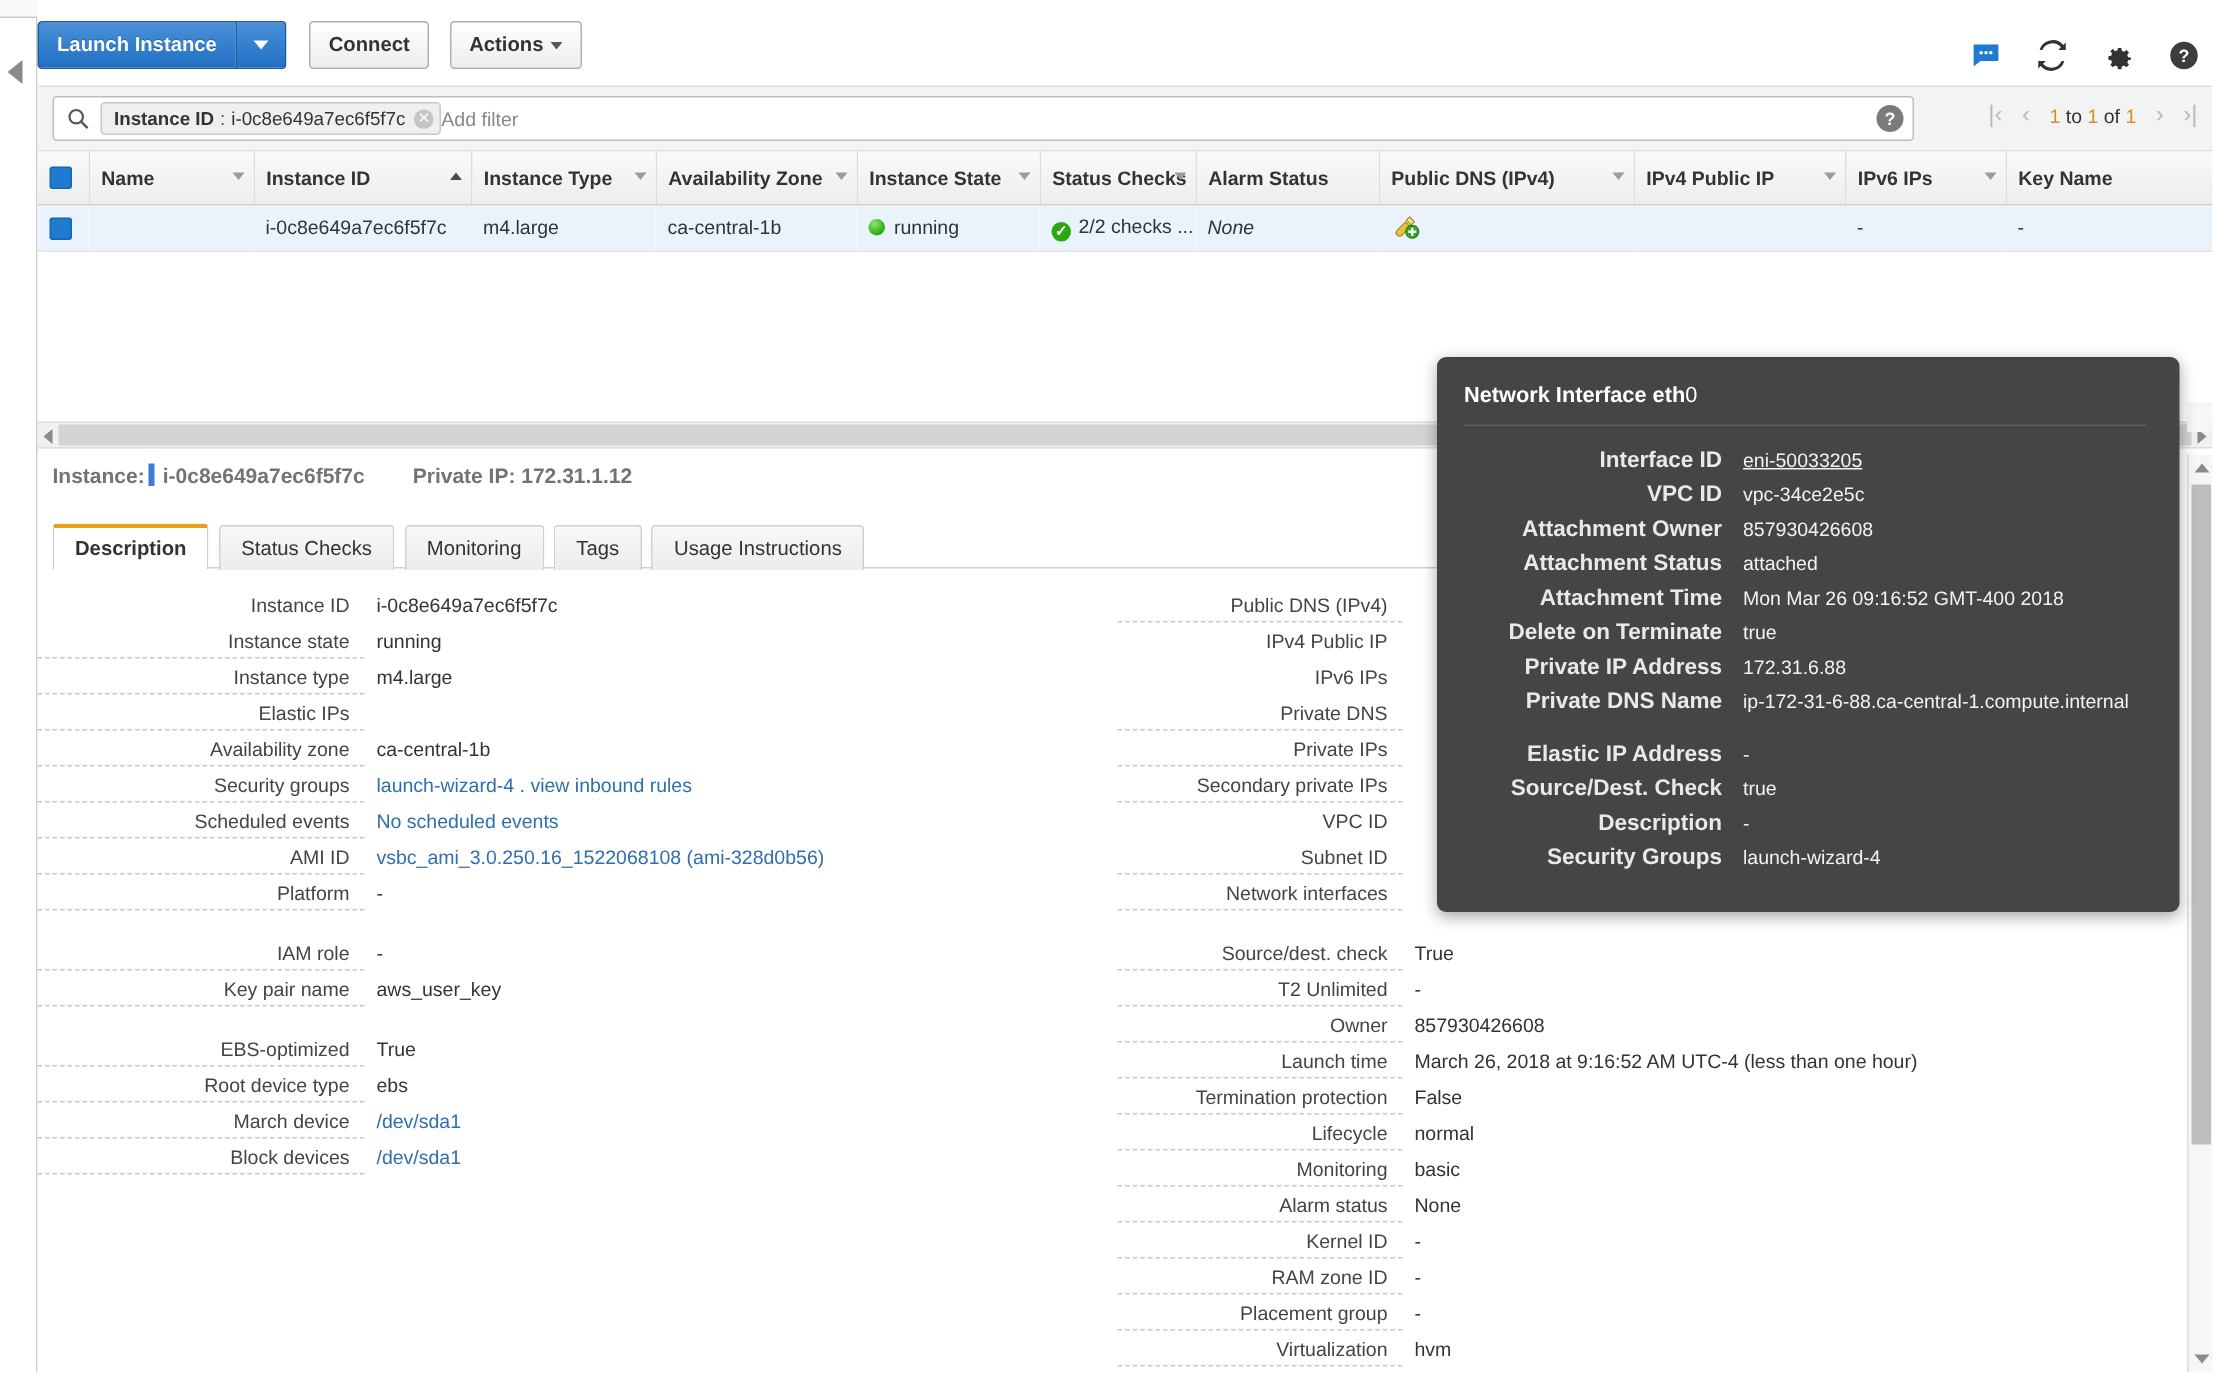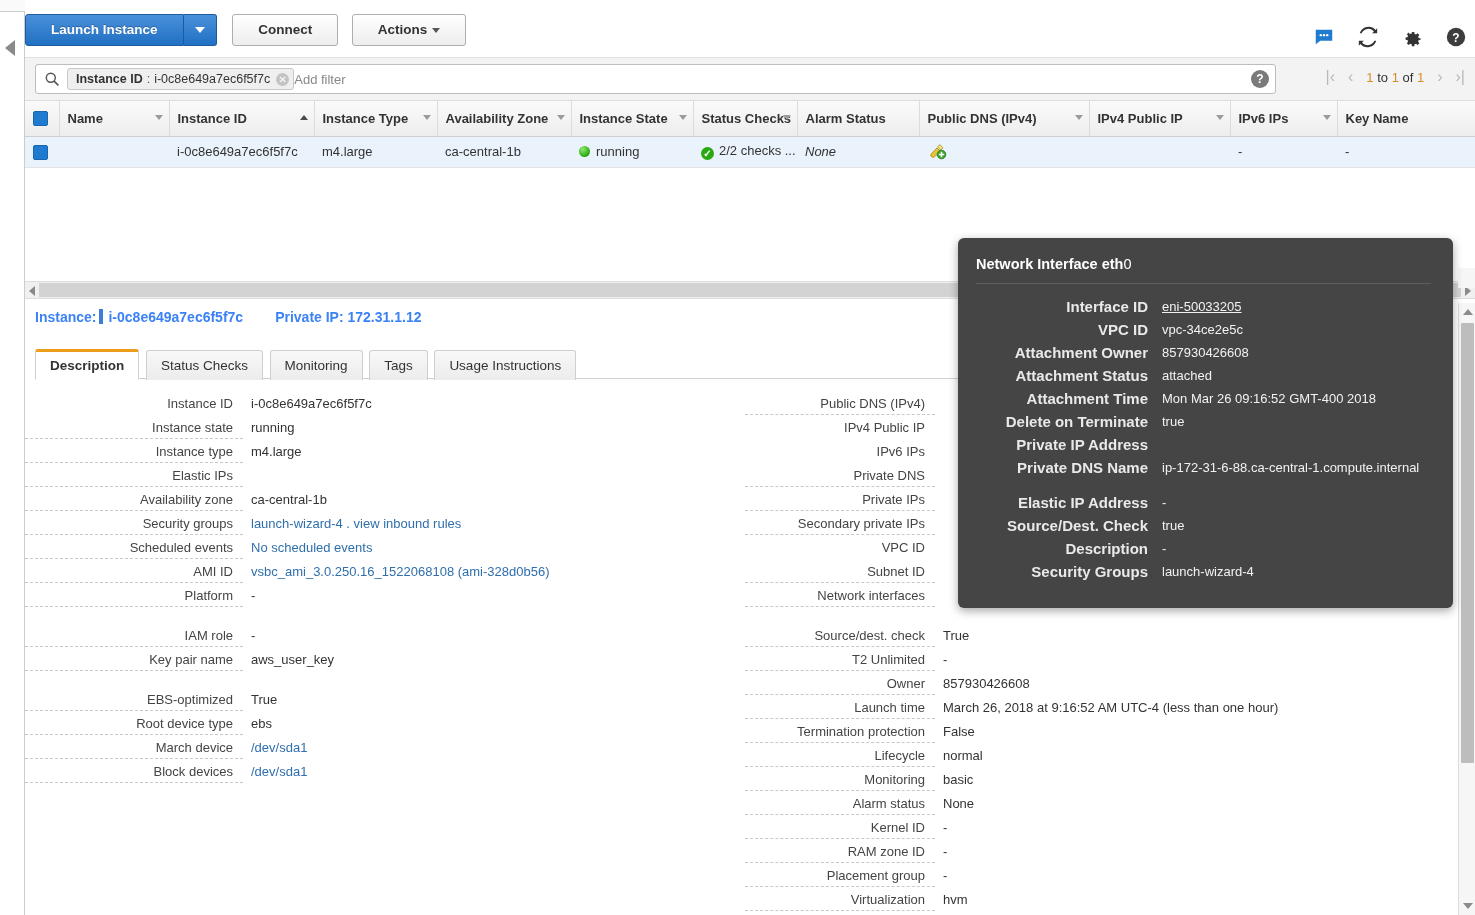--- a/index.html
+++ b/index.html
@@ -33,21 +33,21 @@
 
   
   .toolbar {
     position: absolute; left: 25px; top: 0; width: 1450px; height: 58px;
     background: #fff; border-bottom: 1px solid #e0e0e0;
   }
   .btn {
     display: inline-block;
     height: 32px;
     line-height: 30px;
-    padding: 0 25px;
+    padding: 0 12px;
     font-size: 13.5px;
     font-weight: bold;
     color: #333;
     background: linear-gradient(to bottom, #ffffff 0%, #ededed 100%);
     border: 1px solid #aeaeae;
     border-radius: 3px;
     cursor: pointer;
     vertical-align: top;
     white-space: nowrap;
     user-select: none;
@@ -232,21 +232,21 @@
     font-size: 9px; color: #bbb; letter-spacing: 3px;
   }
 
   
   .detail {
     position: absolute; left: 25px; top: 303px; width: 1425px; height: 612px;
     background: #fff;
   }
   .inst-header {
     position: absolute; left: 10px; top: 6px;
-    font-size: 14px; font-weight: bold; color: #3b82f6;
+    font-size: 14px; font-weight: bold; color: #737373;
   }
   .blue-bar {
     display: inline-block; width: 4px; height: 15px;
     background: #3b7dd8; vertical-align: -2px; margin: 0 5px 0 3px;
   }
   .priv-ip { margin-left: 32px; }
 
   .tabs {
     position: absolute; left: 10px; top: 46px; height: 30px;
     border-bottom: 1px solid #d0d0d0; width: 1405px;
@@ -661,20 +661,21 @@
         <div class="tt-row">
           <div class="tt-label">Attachment Time</div>
           <div class="tt-val">Mon Mar 26 09:16:52 GMT-400 2018</div>
         </div>
         <div class="tt-row">
           <div class="tt-label">Delete on Terminate</div>
           <div class="tt-val">true</div>
         </div>
         <div class="tt-row">
           <div class="tt-label">Private IP Address</div>
+          <div class="tt-val">172.31.6.88</div>
         </div>
         <div class="tt-row">
           <div class="tt-label">Private DNS Name</div>
           <div class="tt-val">ip-172-31-6-88.ca-central-1.compute.internal</div>
         </div>
         <div class="tt-gap"></div>
         <div class="tt-row">
           <div class="tt-label">Elastic IP Address</div>
           <div class="tt-val">-</div>
         </div>

